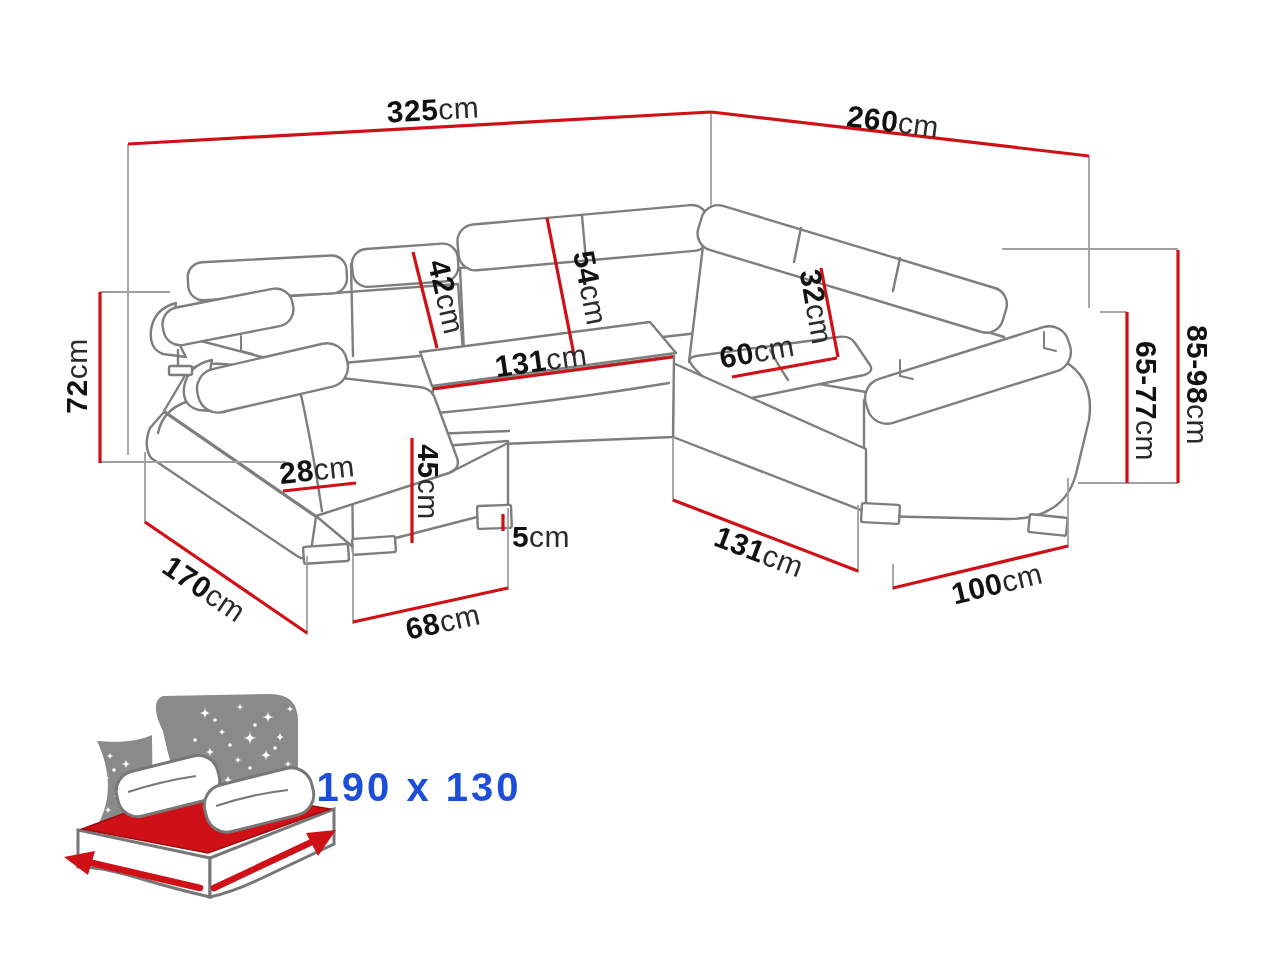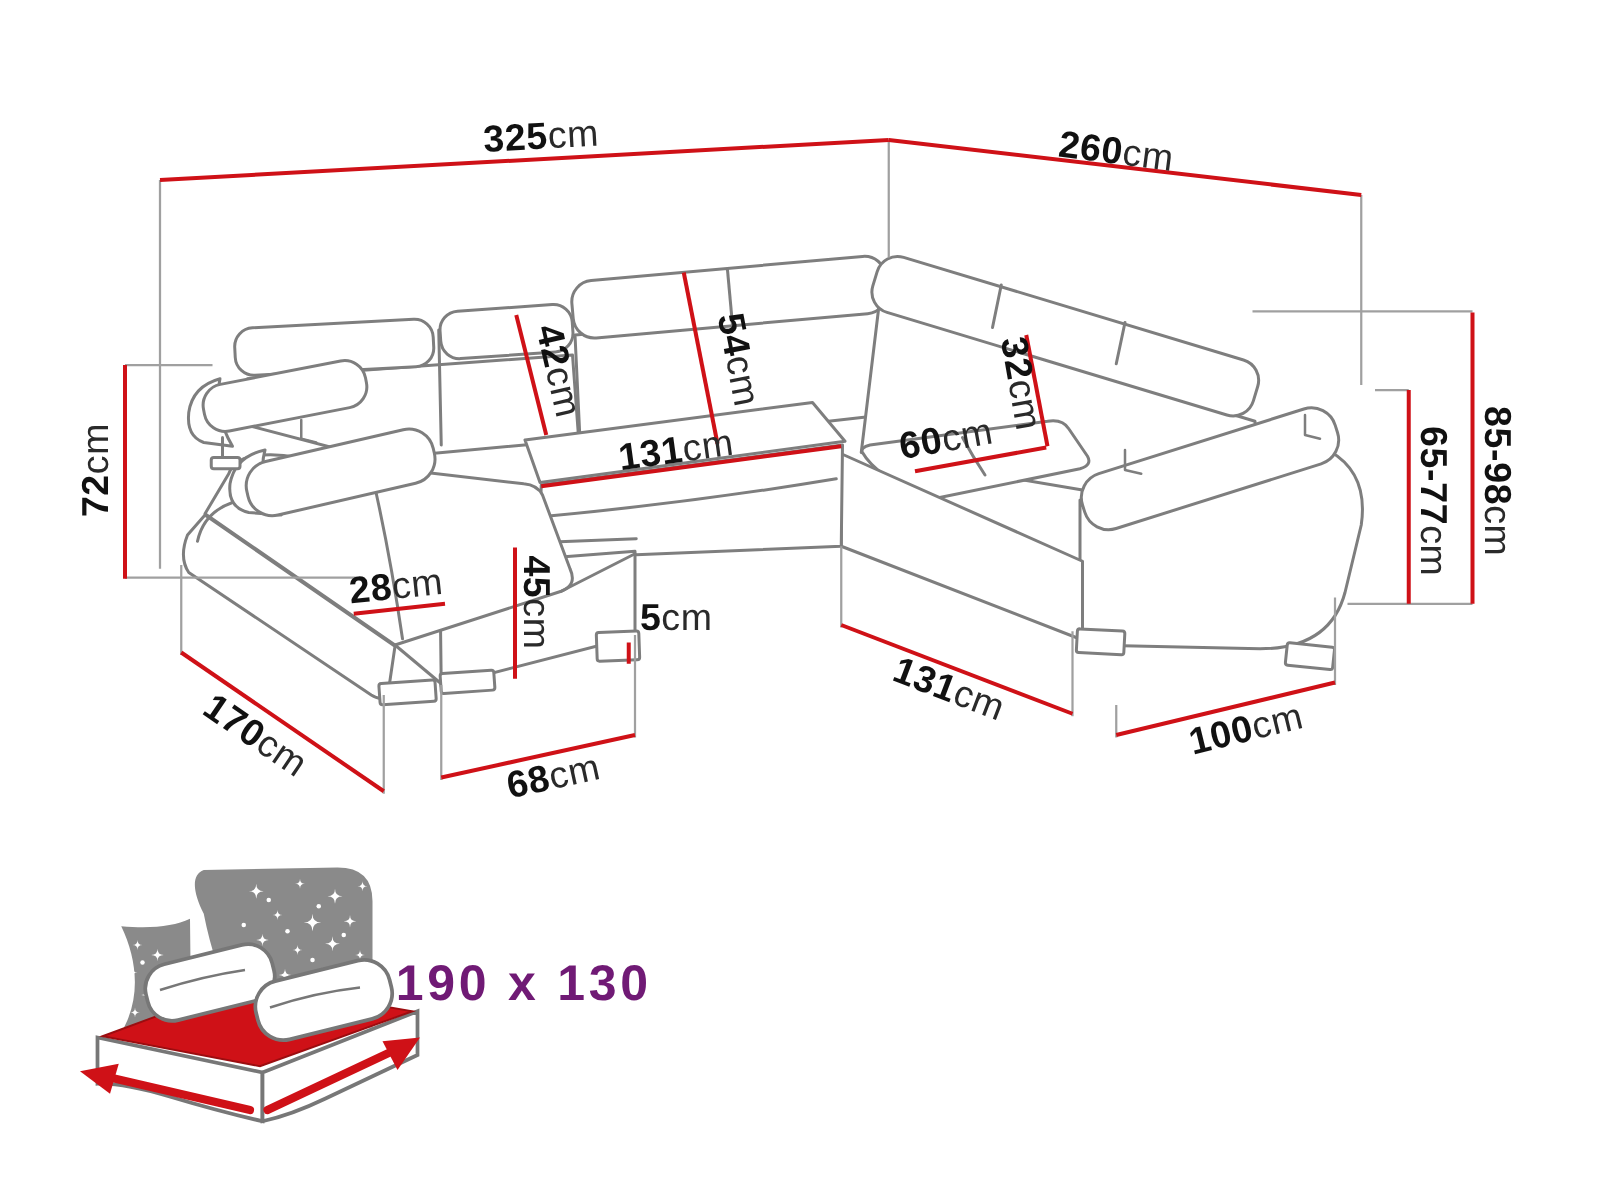--- a/index.html
+++ b/index.html
@@ -22,21 +22,21 @@
     line-height:1;
   }
   .dim-label .v{font-weight:700;color:#111;}
   .dim-label .u{font-weight:400;color:#2a2a2a;}
   .bed-size-label{
     position:absolute;
     left:419px;top:787px;
     transform:translate(-50%,-50%);
     font-size:40px;
     font-weight:700;
-    color:#701a75;
+    color:#1d4ed8;
     letter-spacing:3px;
     white-space:nowrap;
     line-height:1;
   }
 </style>
 </head>
 <body>
 
 <div class="canvas">
 
@@ -232,21 +232,21 @@
   </div>
   <div class="dim-label" style="left:757px;top:352px;--r:-10deg">
     <span class="v">60</span><span class="u">cm</span>
   </div>
   <div class="dim-label" style="left:317px;top:470px;--r:-6deg">
     <span class="v">28</span><span class="u">cm</span>
   </div>
   <div class="dim-label" style="left:428px;top:482px;--r:90deg">
     <span class="v">45</span><span class="u">cm</span>
   </div>
-  <div class="dim-label" style="left:541px;top:495px;--r:0deg">
+  <div class="dim-label" style="left:541px;top:537px;--r:0deg">
     <span class="v">5</span><span class="u">cm</span>
   </div>
   <div class="dim-label" style="left:204px;top:589px;--r:34.3deg">
     <span class="v">170</span><span class="u">cm</span>
   </div>
   <div class="dim-label" style="left:443px;top:622px;--r:-12.3deg">
     <span class="v">68</span><span class="u">cm</span>
   </div>
   <div class="dim-label" style="left:759px;top:552px;--r:20.9deg">
     <span class="v">131</span><span class="u">cm</span>

